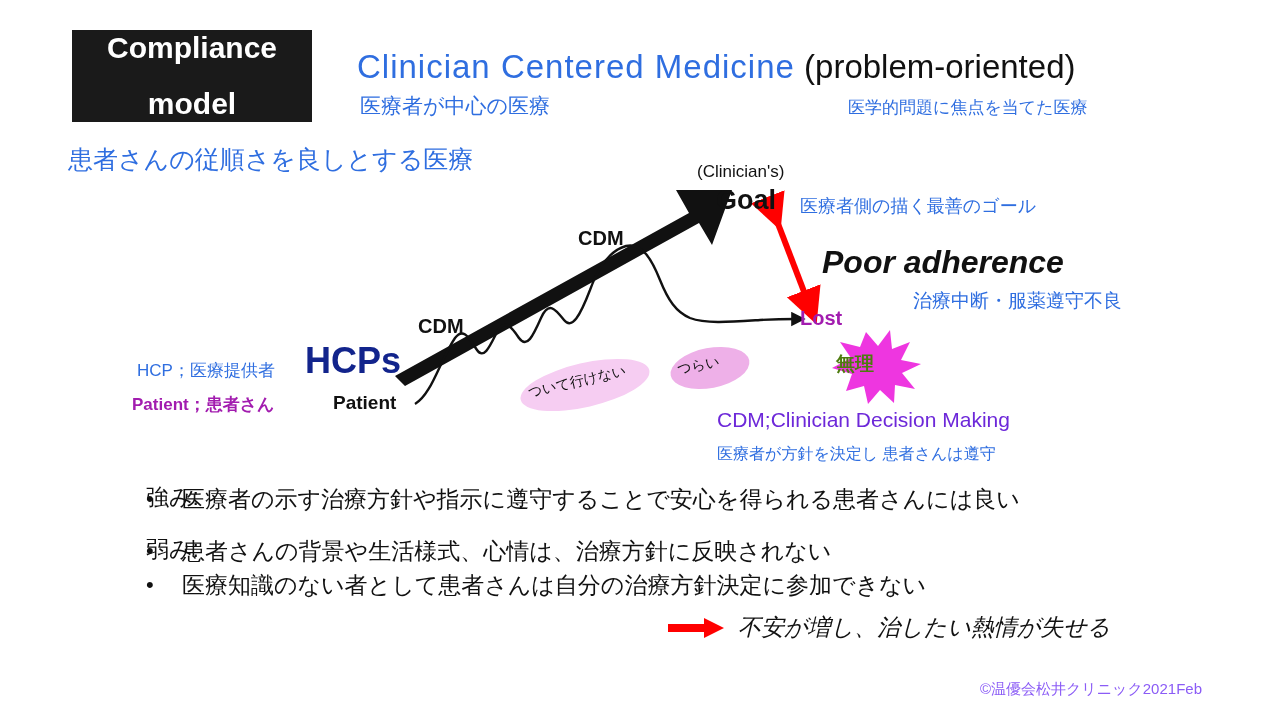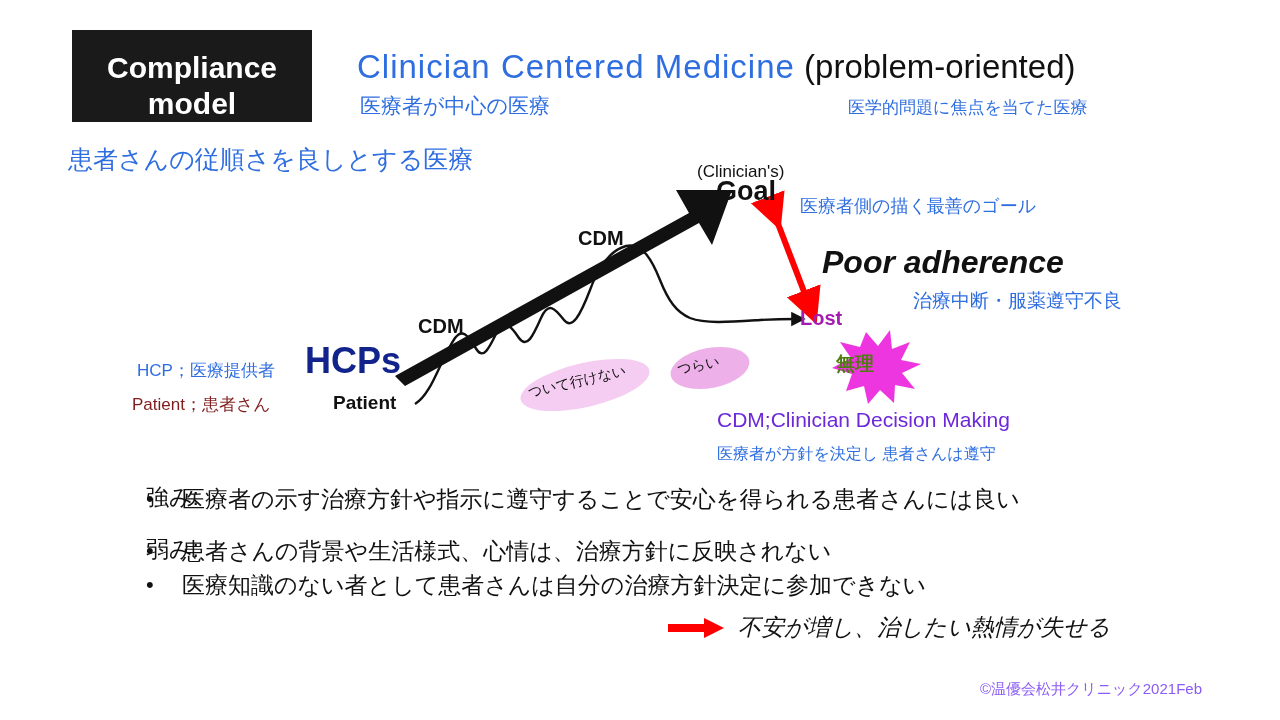--- a/index.html
+++ b/index.html
@@ -28,21 +28,21 @@
     width: 240px;
     height: 92px;
     background: #1a1a1a;
     color: #ffffff;
     font-size: 30px;
     font-weight: bold;
     line-height: 36px;
     display: flex;
     flex-direction: column;
     align-items: center;
-    justify-content: flex-end;
+    justify-content: space-between;
     text-align: center;
   }
   .title-main {
     position: absolute;
     left: 357px;
     top: 48px;
     font-size: 33px;
     color: #2f6ee0;
     letter-spacing: 1px;
     white-space: nowrap;
@@ -92,21 +92,21 @@
 
   .lbl {
     position: absolute;
     white-space: nowrap;
   }
   .lbl-clinicians {
     left: 697px; top: 12px;
     font-size: 17px; color: #111111;
   }
   .lbl-goal {
-    left: 716px; top: 26px;
+    left: 716px; top: 35px;
     font-size: 27px; font-weight: bold; color: #111111;
   }
   .lbl-goal-jp {
     left: 800px; top: 44px;
     font-size: 18px; color: #2f6ee0;
   }
   .lbl-poor {
     left: 822px; top: 94px;
     font-size: 32px; font-weight: bold; font-style: italic; color: #111111;
   }
@@ -129,21 +129,21 @@
   .lbl-hcp-jp {
     left: 137px; top: 209px;
     font-size: 17px; color: #2f6ee0;
   }
   .lbl-hcps {
     left: 305px; top: 190px;
     font-size: 36px; font-weight: bold; color: #12248c;
   }
   .lbl-patient-jp {
     left: 132px; top: 243px;
-    font-size: 17px; color: #7f1d1d;
+    font-size: 17px; color: #a21caf; font-weight: bold;
   }
   .lbl-patient {
     left: 333px; top: 242px;
     font-size: 19px; font-weight: bold; color: #111111;
   }
   .lbl-cdm-legend {
     left: 717px; top: 258px;
     font-size: 21px; color: #6d28d9;
   }
   .lbl-cdm-legend-jp {

